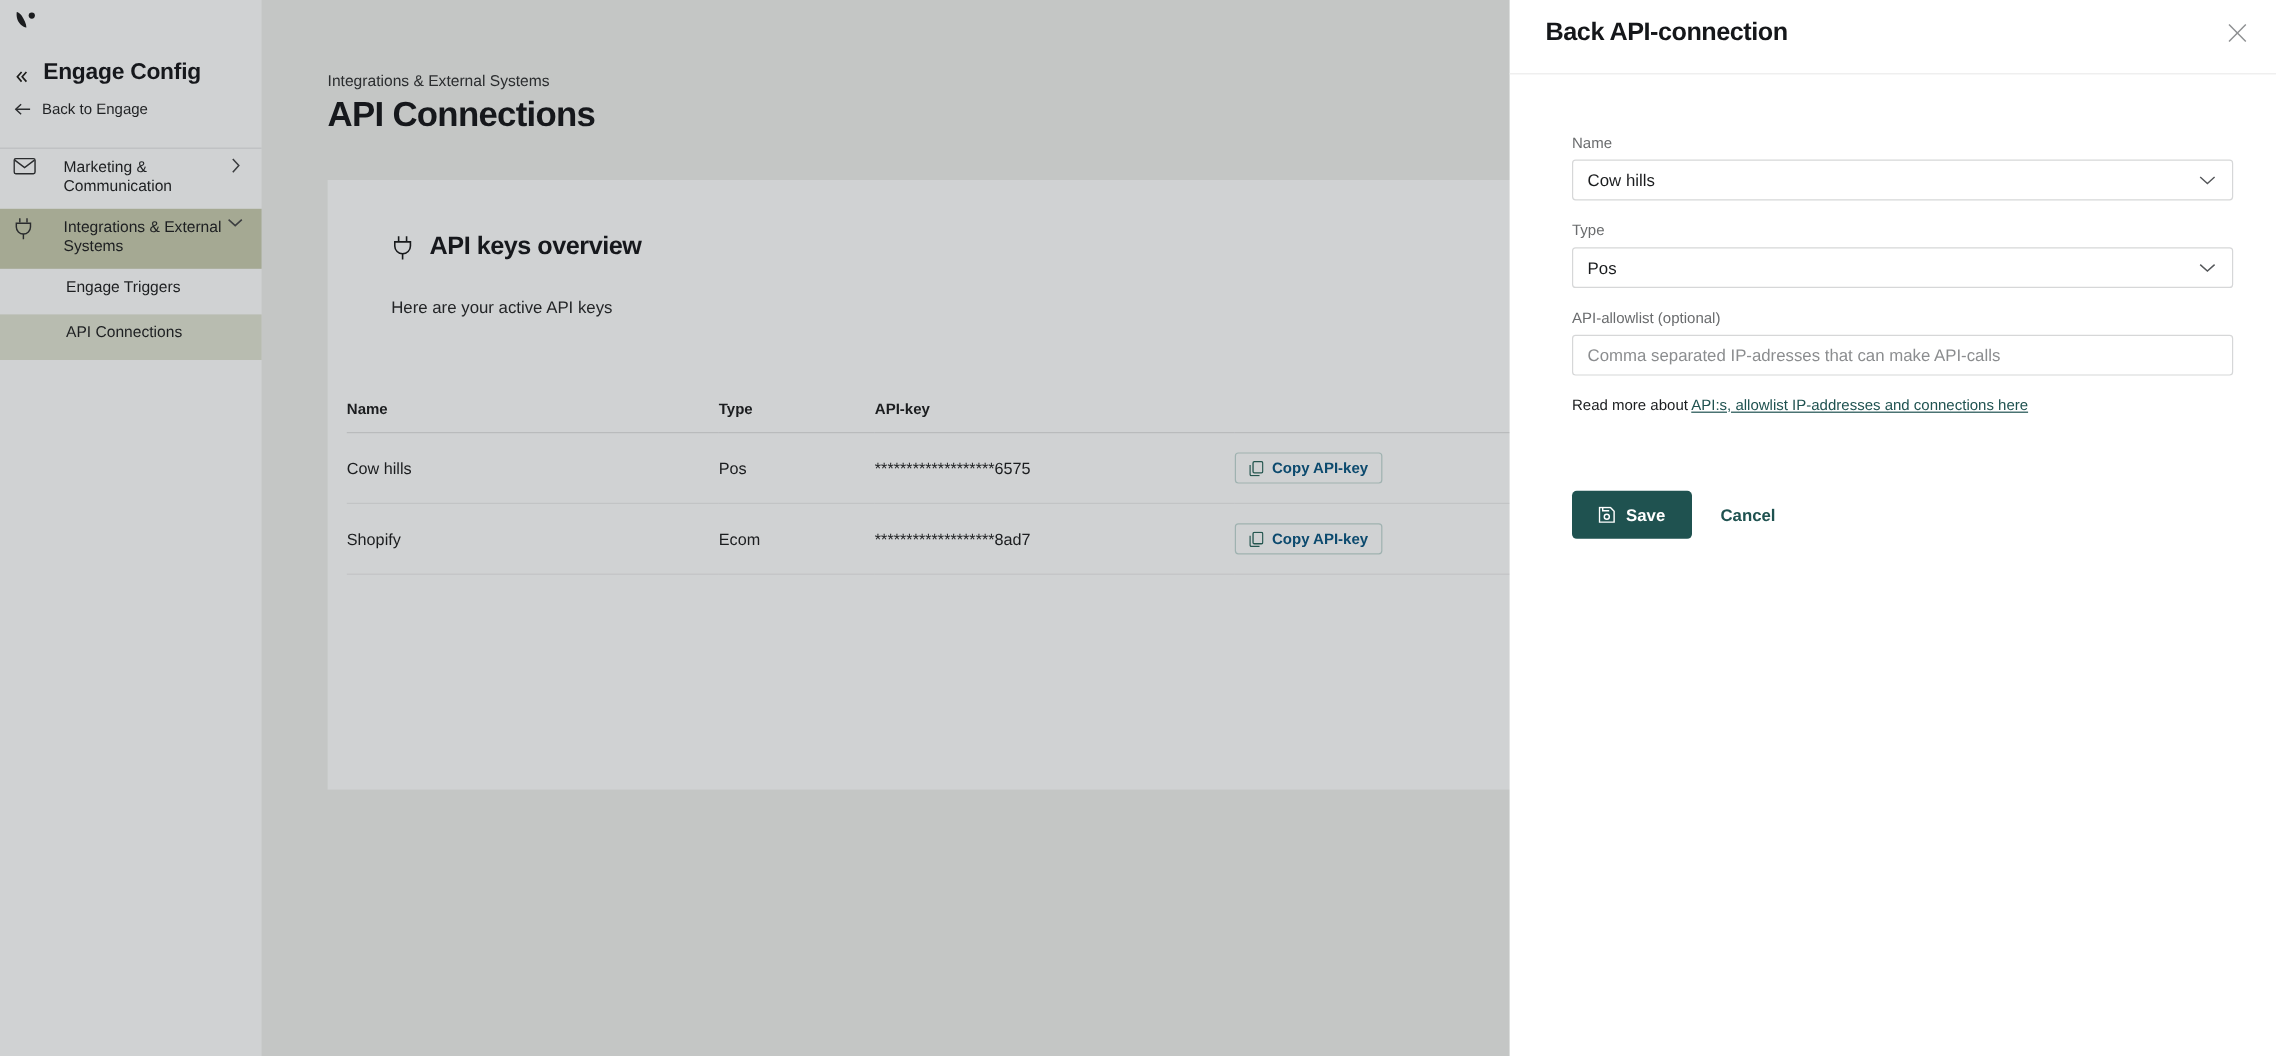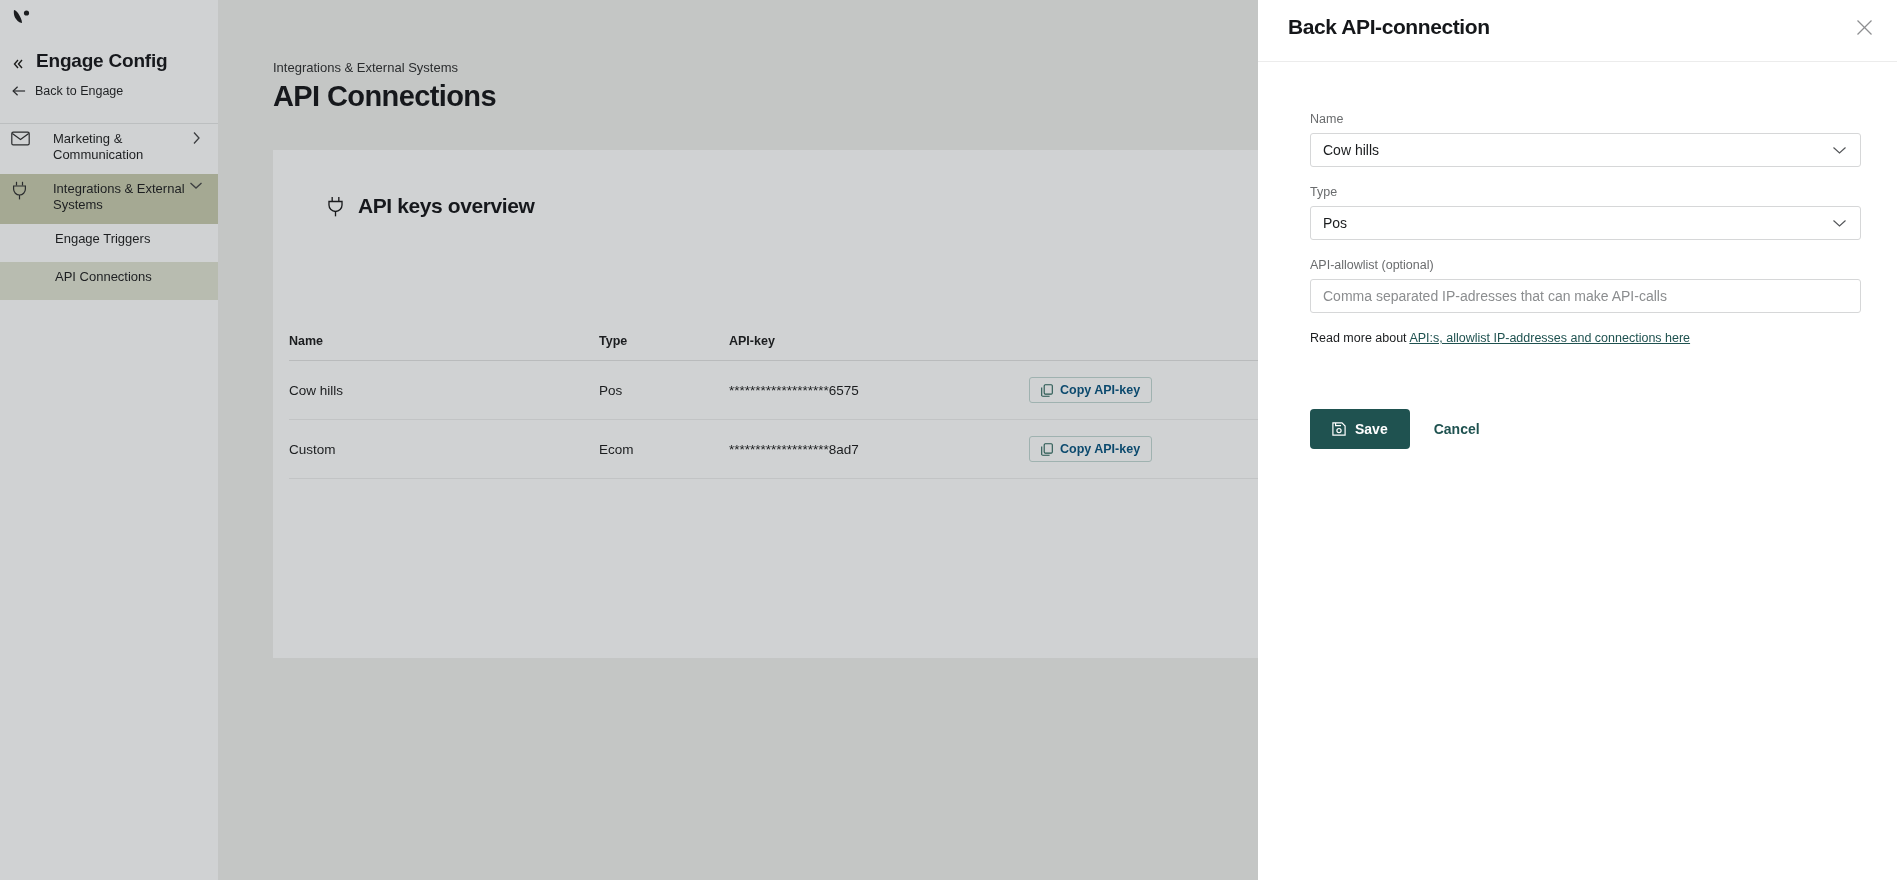--- a/index.html
+++ b/index.html
@@ -435,20 +435,21 @@
           <svg width="19" height="21" viewBox="0 0 17 19" fill="none" stroke="currentColor" stroke-width="1.2">
             <line x1="5.5" y1="0.8" x2="5.5" y2="4.5"></line>
             <line x1="11.5" y1="0.8" x2="11.5" y2="4.5"></line>
             <path d="M2.6 5 h11.8 v3.1 a5.9 5.9 0 0 1 -11.8 0 z"></path>
             <line x1="8.5" y1="14" x2="8.5" y2="18.4"></line>
           </svg>
         </span>
         <span class="card-title">API keys overview</span>
       </div>
 
+      <div class="card-sub">Here are your active API keys</div>
 
       <table class="api-table">
         <thead>
           <tr>
             <th class="c-name">Name</th>
             <th class="c-type">Type</th>
             <th class="c-key">API-key</th>
             <th class="c-act"></th>
           </tr>
         </thead>
@@ -465,21 +466,21 @@
                     <rect x="3.2" y="0.7" width="8.1" height="9.4" rx="1.1"></rect>
                     <path d="M8.6 12.3 H1.8 a1.1 1.1 0 0 1 -1.1 -1.1 V3.4"></path>
                   </svg>
                 </span>
                 <span>Copy API-key</span>
               </button>
             </td>
           </tr>
 
           <tr>
-            <td>Custom</td>
+            <td>Shopify</td>
             <td>Ecom</td>
             <td class="key-mask">*******************8ad7</td>
             <td>
               <button class="copy-btn">
                 <span class="ci">
                   <svg width="12" height="13" viewBox="0 0 12 13" fill="none" stroke="currentColor" stroke-width="1.1">
                     <rect x="3.2" y="0.7" width="8.1" height="9.4" rx="1.1"></rect>
                     <path d="M8.6 12.3 H1.8 a1.1 1.1 0 0 1 -1.1 -1.1 V3.4"></path>
                   </svg>
                 </span>

